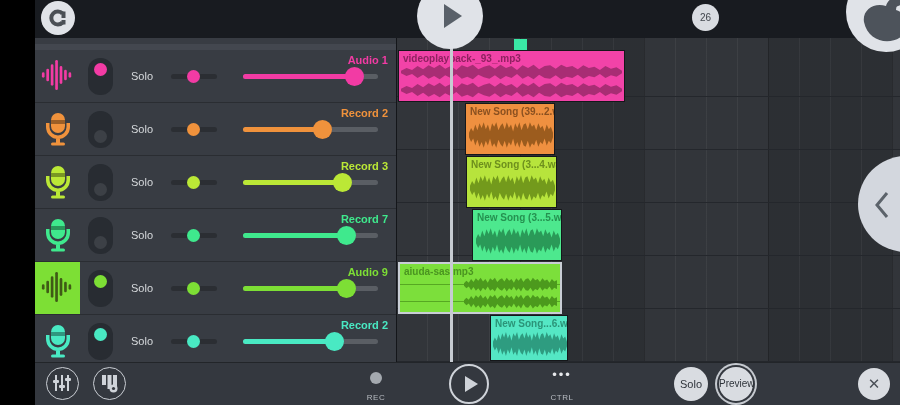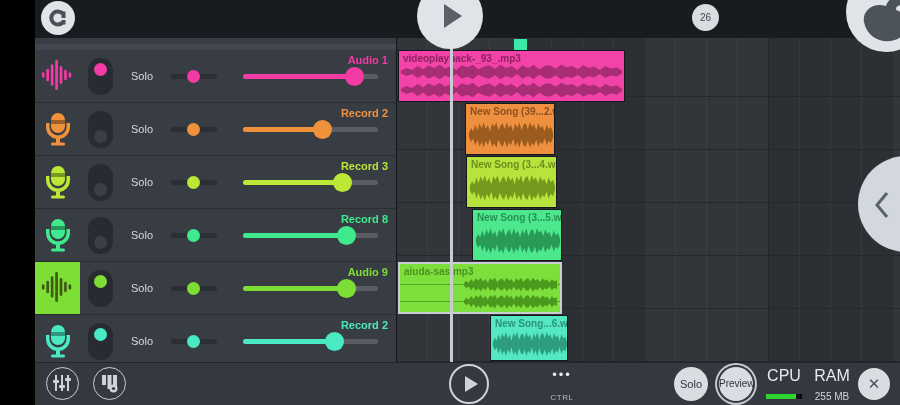--- a/index.html
+++ b/index.html
@@ -302,21 +302,21 @@
         </div>
       <div class="solo">Solo</div>
       <div class="pan-rail">
           <div class="pan-knob" style="background: rgb(63, 233, 141);"></div>
         </div>
       <div class="vol-rail">
         <div class="vol-fill" style="width: 77%; background: rgb(63, 233, 141);">
           <div class="vol-knob" style="background: rgb(63, 233, 141);"></div>
         </div>
       </div>
-      <div class="track-label" style="color: rgb(63, 233, 141);">Record 8</div>
+      <div class="track-label" style="color: rgb(63, 233, 141);">Record 7</div>
     </div>
 
     <div class="row" style="top:224px">
       <div class="cell-icon" style="background: rgb(125, 223, 53);">
         <svg width="32" height="32">
             <use href="#ic-wave" width="32" height="32" style="fill: rgb(63, 90, 22);"></use>
           </svg>
       </div>
       <div class="toggle">
           <div class="dot on" style="background: rgb(125, 223, 53);"></div>
@@ -373,44 +373,38 @@
         <g fill="#cfd3d9">
           <rect x="4" y="3" width="4" height="10"></rect>
             <rect x="9.5" y="3" width="4" height="14"></rect>
             <rect x="15" y="3" width="4" height="12"></rect>
           <circle cx="15.5" cy="16.5" r="4" fill="#cfd3d9"></circle>
             <circle cx="15.5" cy="16.5" r="1.6" fill="#34383f"></circle>
         </g>
       </svg>
     </div>
 
+    <div id="rec-col" class="tcol">
+      <div id="rec-dot"></div>
+      <div class="tlabel">REC</div>
+    </div>
 
 
     <div id="play-bot">
       <span class="tri"></span>
     </div>
 
 
     <div id="ctrl-col" class="tcol">
       <div class="tval">•••</div>
       <div class="tlabel">CTRL</div>
     </div>
 
     <div id="undo-btn">Solo</div>
     <div id="preview-btn">Preview</div>
 
-    <div id="cpu-col" class="tcol">
-      <div class="tval">CPU</div>
-      <div id="cpu-bar">
-          <div id="cpu-fill" style="width: 84%;"></div>
-        </div>
-    </div>
-
-    <div id="ram-col" class="tcol">
-      <div class="tval">RAM</div>
-      <div class="tlabel">255 MB</div>
-    </div>
+
 
     <div id="close-btn">✕</div>
   </div>
 
   <div id="left-black" class="abs"></div>
 </div>
 
 </body></html>

